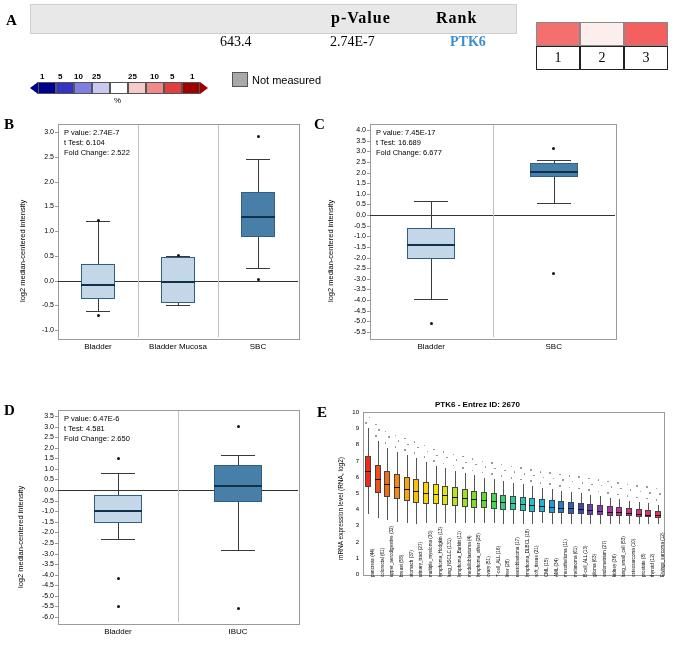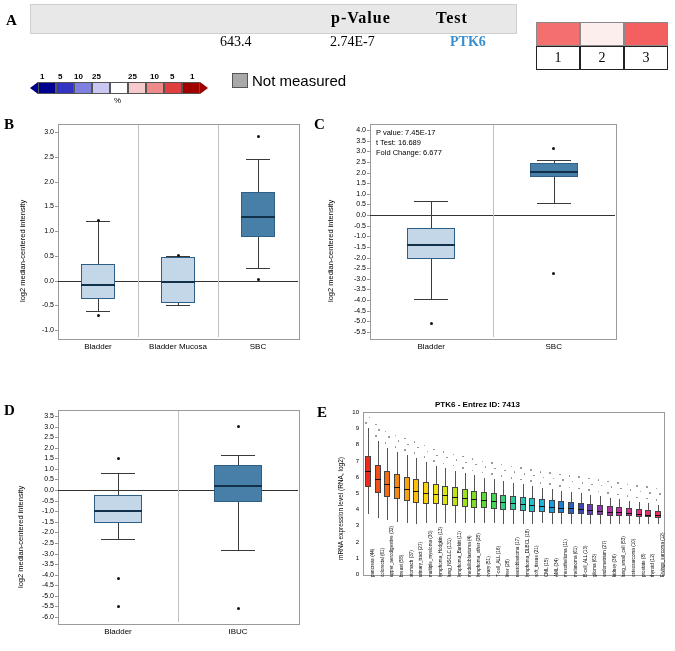--- a/index.html
+++ b/index.html
@@ -39,21 +39,21 @@
   }
   .gene-link{color:#3a8fd0;font-weight:bold;}
   
   .legend{position:absolute;left:30px;top:72px;}
   .legend .swatches{display:flex;align-items:center;}
   .legend .sw{width:18px;height:12px;border:1px solid #555;box-sizing:border-box;}
   .legend .lbl{
     position:absolute;font-size:8px;font-weight:bold;
   }
   .notmeasured{
-    position:absolute;left:232px;top:72px;display:flex;align-items:center;gap:4px;font-size:15px;
+    position:absolute;left:232px;top:72px;display:flex;align-items:center;gap:4px;font-size:11px;
   }
   .nm-box{width:14px;height:13px;background:#a9a9a9;border:1px solid #555;}
   
   .heat{
     position:absolute;left:536px;top:22px;
   }
   .heat .hrow{display:flex;}
   .heat .hc{width:44px;height:24px;border:1px solid #8a8a8a;box-sizing:border-box;}
   .heat .nrow{display:flex;}
   .heat .nc{
@@ -106,21 +106,21 @@
   .e-pt{position:absolute;width:1.5px;height:1.5px;background:#888;border-radius:50%;}
 </style>
 </head>
 <body>
 
 <div id="panelA">
   <span class="panel-letter" style="left:6px;top:12px;">A</span>
 
   <div class="a-header">
     <span class="hcell" style="left:300px;">p-Value</span>
-    <span class="hcell" style="left:405px;">Test</span>
+    <span class="hcell" style="left:405px;">Rank</span>
   </div>
 
   <div class="a-row">
     <span class="rcell" style="left:190px;">643.4</span>
     <span class="rcell" style="left:300px;">2.74E-7</span>
     <span class="rcell gene-link" style="left:420px;">PTK6</span>
   </div>
 
   <div class="legend">
     <div class="swatches" style="position:relative;top:10px;">
@@ -162,20 +162,25 @@
       <div class="nc">1</div>
       <div class="nc">2</div>
       <div class="nc">3</div>
     </div>
   </div>
 </div>
 
 <div class="plotbox" style="left:0;top:112px;width:310px;height:245px;">
   <span class="panel-letter" style="left:4px;top:4px;">B</span>
   <div class="plot-frame" id="frameB" style="left:58px;top:12px;width:240px;height:214px;"></div>
+  <div class="stats" style="left:64px;top:16px;">
+    <div>P value: 2.74E-7</div>
+    <div>t Test:  6.104</div>
+    <div>Fold Change:  2.522</div>
+  </div>
   <span class="ylabel" style="left:18px;top:190px;">log2 median-centered intensity</span>
   <div id="bYticks">
       <div class="ytick" style="left: 30px; top: 16px;">3.0</div>
       <div class="ytickline" style="left: 55px; top: 20px;"></div>
       <div class="ytick" style="left: 30px; top: 40.75px;">2.5</div>
       <div class="ytickline" style="left: 55px; top: 44.75px;"></div>
       <div class="ytick" style="left: 30px; top: 65.5px;">2.0</div>
       <div class="ytickline" style="left: 55px; top: 69.5px;"></div>
       <div class="ytick" style="left: 30px; top: 90.25px;">1.5</div>
       <div class="ytickline" style="left: 55px; top: 94.25px;"></div>
@@ -292,20 +297,25 @@
     </div>
   <div id="cXlabels">
       <div class="xlabel" style="left: 58px; width: 122.5px; top: 230px;">Bladder</div>
       <div class="xlabel" style="left: 180.5px; width: 122.5px; top: 230px;">SBC</div>
     </div>
 </div>
 
 <div class="plotbox" style="left:0;top:398px;width:310px;height:253px;">
   <span class="panel-letter" style="left:4px;top:4px;">D</span>
   <div class="plot-frame" id="frameD" style="left:58px;top:12px;width:240px;height:213px;"></div>
+  <div class="stats" style="left:64px;top:16px;">
+    <div>P value: 6.47E-6</div>
+    <div>t Test:  4.581</div>
+    <div>Fold Change: 2.650</div>
+  </div>
   <span class="ylabel" style="left:16px;top:190px;">log2 median-centered intensity</span>
   <div id="dYticks">
       <div class="ytick" style="left: 30px; top: 14px;">3.5</div>
       <div class="ytickline" style="left: 55px; top: 18px;"></div>
       <div class="ytick" style="left: 30px; top: 24.5789px;">3.0</div>
       <div class="ytickline" style="left: 55px; top: 28.5789px;"></div>
       <div class="ytick" style="left: 30px; top: 35.1579px;">2.5</div>
       <div class="ytickline" style="left: 55px; top: 39.1579px;"></div>
       <div class="ytick" style="left: 30px; top: 45.7368px;">2.0</div>
       <div class="ytickline" style="left: 55px; top: 49.7368px;"></div>
@@ -362,21 +372,21 @@
       <div class="outlier" style="left: 236.5px; top: 209.037px;"></div>
     </div>
   <div id="dXlabels">
       <div class="xlabel" style="left: 58px; width: 120px; top: 229px;">Bladder</div>
       <div class="xlabel" style="left: 178px; width: 120px; top: 229px;">IBUC</div>
     </div>
 </div>
 
 <div id="panelE">
   <span class="panel-letter" style="left:2px;top:6px;">E</span>
-  <div class="e-title">PTK6 - Entrez ID: 7413</div>
+  <div class="e-title">PTK6 - Entrez ID: 2670</div>
   <div class="e-frame"></div>
   <span class="e-ylab" style="left:22px;top:162px;">mRNA expression level (RNA, log2)</span>
   <div id="eYticks">
       <div class="e-ytick" style="left: 32px; top: 11px;">10</div>
       <div class="e-ytick" style="left: 32px; top: 27.2px;">9</div>
       <div class="e-ytick" style="left: 32px; top: 43.4px;">8</div>
       <div class="e-ytick" style="left: 32px; top: 59.6px;">7</div>
       <div class="e-ytick" style="left: 32px; top: 75.8px;">6</div>
       <div class="e-ytick" style="left: 32px; top: 92px;">5</div>
       <div class="e-ytick" style="left: 32px; top: 108.2px;">4</div>

